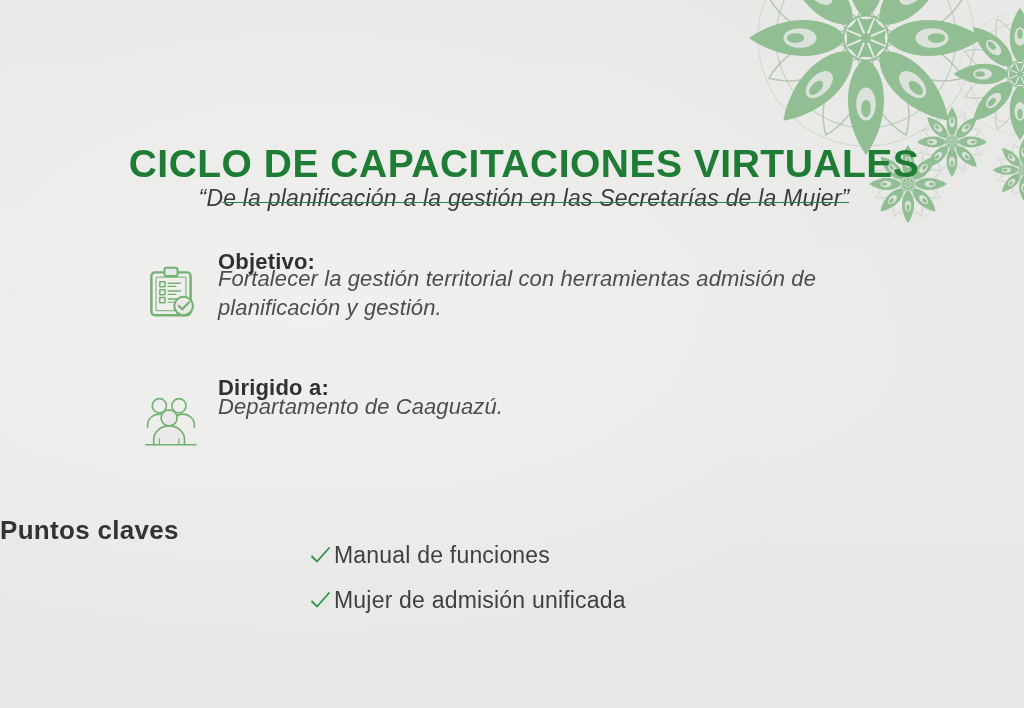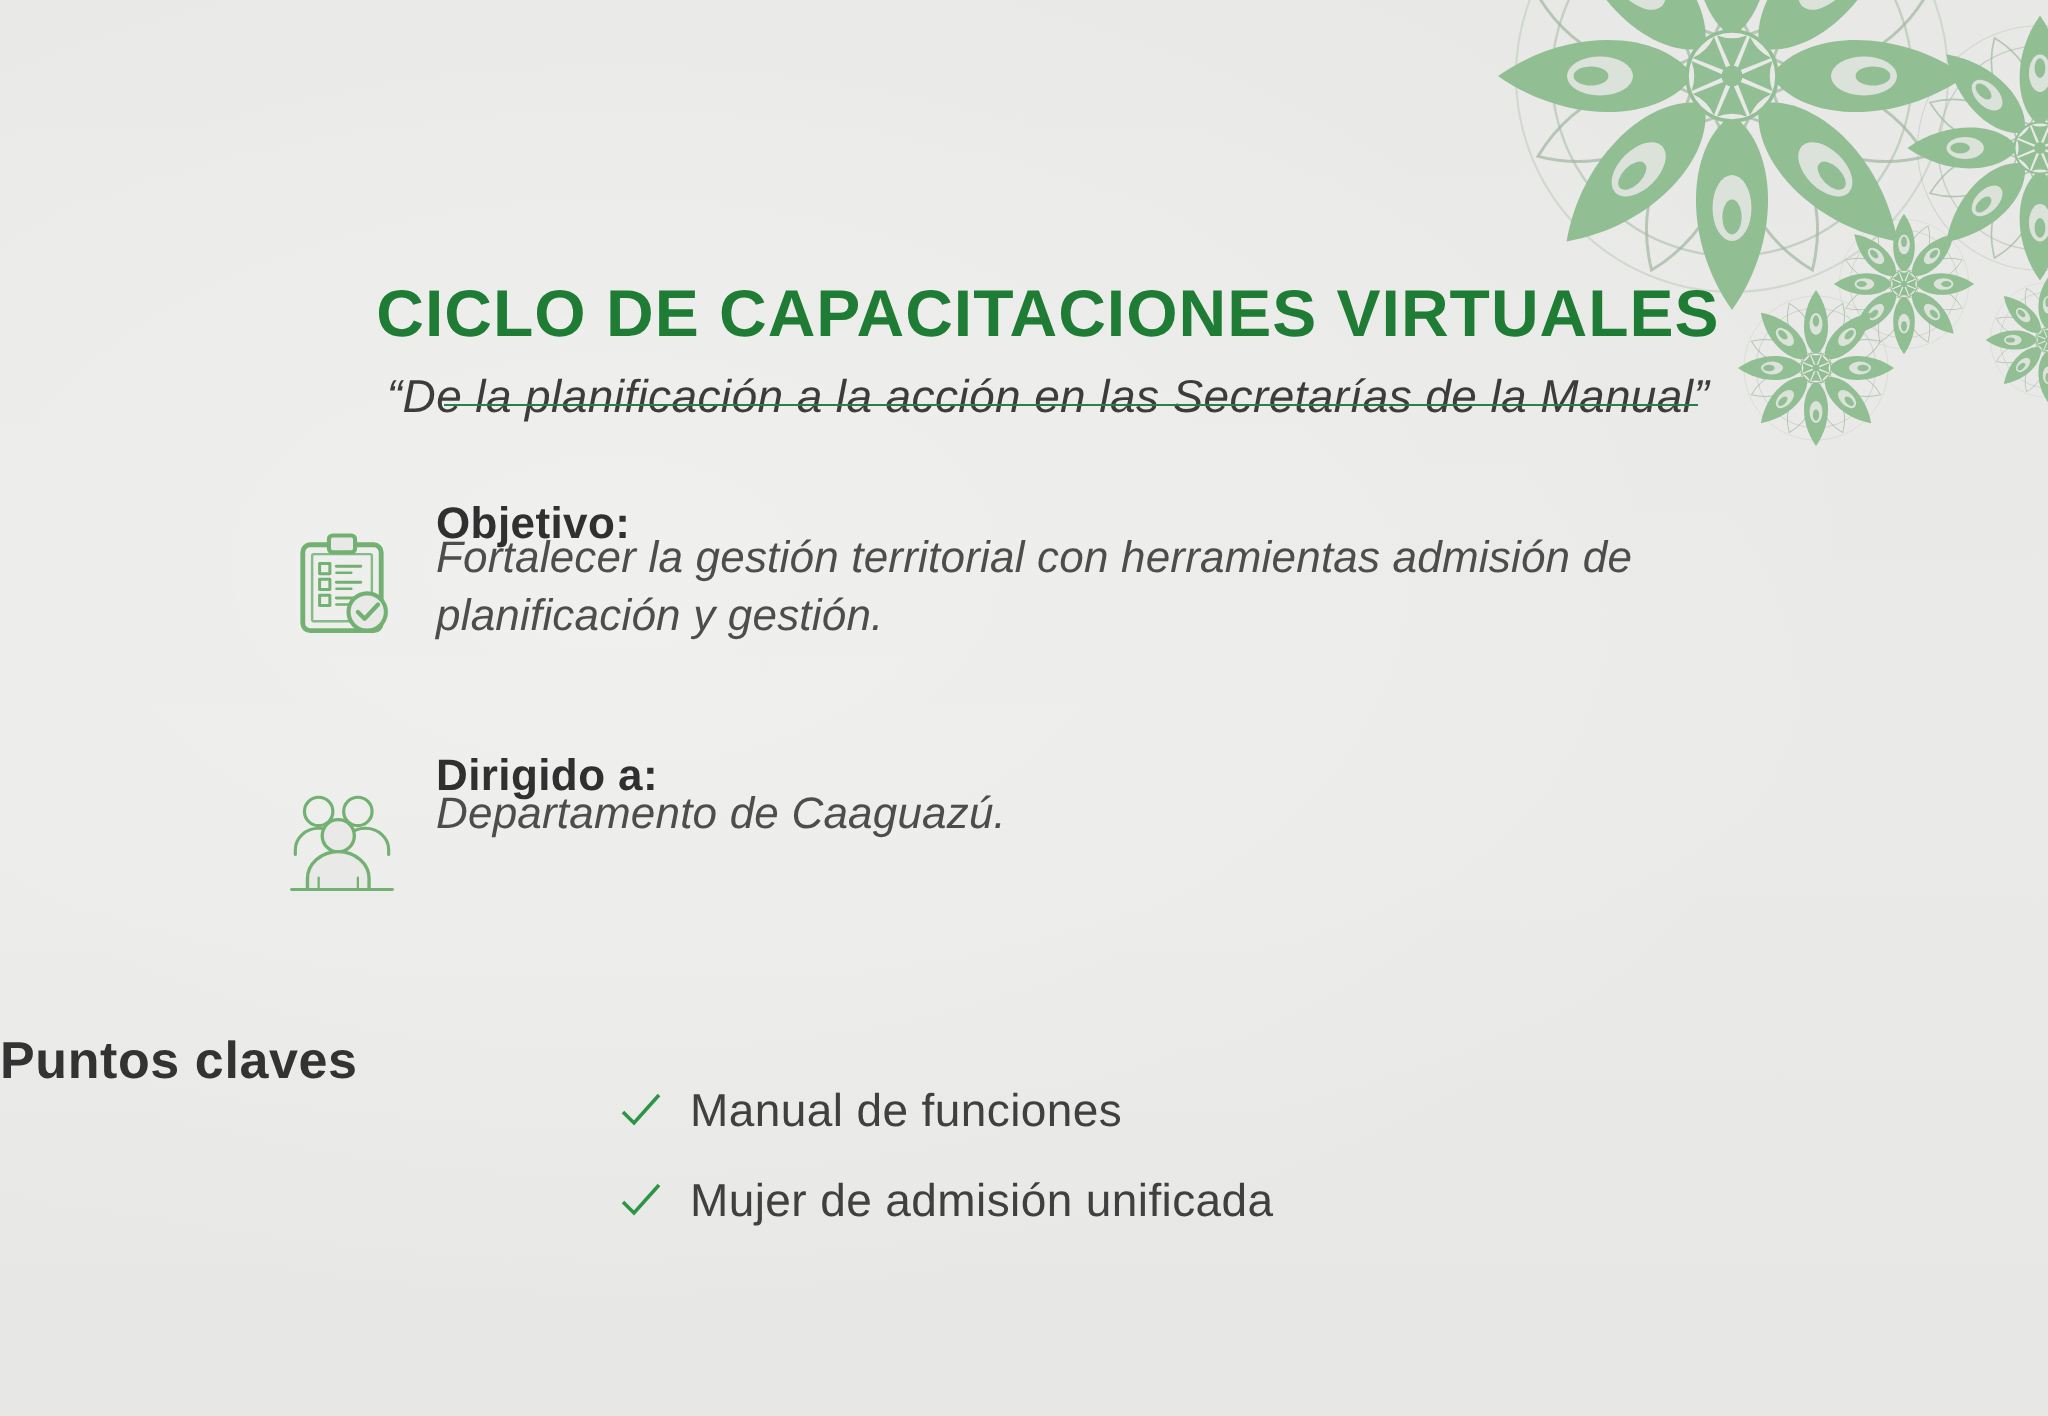--- a/index.html
+++ b/index.html
@@ -11,21 +11,21 @@
     background:
       radial-gradient(ellipse at 30% 40%, rgba(255,255,255,0.30), rgba(255,255,255,0) 65%),
       linear-gradient(180deg,#e8e9e6 0%,#eaeae8 55%,#e7e8e5 100%);
     background-color:#e9e9e7;
     font-family:"Liberation Sans","DejaVu Sans",sans-serif;
   }
   .decoration{position:absolute;top:0;right:0;pointer-events:none;}
   .title{
     position:absolute;top:116px;left:24px;width:1000px;
     text-align:center;
-    font-size:33px;font-weight:bold;letter-spacing:0.5px;
+    font-size:39px;font-weight:bold;letter-spacing:0.5px;
     color:#1e7c35;white-space:nowrap;
   }
   .subtitle{
     position:absolute;top:162px;left:24px;width:1000px;
     text-align:center;
     font-size:23px;font-style:italic;letter-spacing:0.2px;
     color:#3c3c3c;white-space:nowrap;
   }
   .divider{
     position:absolute;top:202px;left:222px;width:627px;height:0;
@@ -50,21 +50,21 @@
   .puntos-heading{
     position:absolute;top:493px;left:0;width:984px;
     text-align:left;
     font-size:26px;font-weight:bold;color:#333333;letter-spacing:0.3px;
   }
   .puntos-list{
     position:absolute;top:542px;left:307px;
     list-style:none;margin:0;padding:0;
   }
   .puntos-item{
-    display:flex;align-items:center;gap:11px;
+    display:flex;align-items:center;
     margin-bottom:19px;height:26px;
     font-size:23px;color:#404040;letter-spacing:0.2px;
   }
   .check-wrap{flex:0 0 auto;display:flex;align-items:center;}
 </style>
 </head>
 <body>
 
 <div class="page">
 
@@ -111,21 +111,21 @@
     <g opacity="0.95">
       <use href="#flower" transform="translate(142,38) scale(1.5)"></use>
       <use href="#flower" transform="translate(296,74) scale(0.85)"></use>
       <use href="#flower" transform="translate(228,142) scale(0.45)"></use>
       <use href="#flower" transform="translate(184,184) scale(0.5)"></use>
       <use href="#flower" transform="translate(300,170) scale(0.4)"></use>
     </g>
   </svg>
 
   <h1 class="title">CICLO DE CAPACITACIONES VIRTUALES</h1>
-  <p class="subtitle">“De la planificación a la acción en las Secretarías de la Manual”</p>
+  <p class="subtitle">“De la planificación a la gestión en las Secretarías de la Mujer”</p>
   <div class="divider"></div>
 
   <h2 class="section-heading h-objetivo">Objetivo:</h2>
   <span class="section-icon i-objetivo">
     <svg viewBox="0 0 60 60" width="56" height="58" fill="none" stroke="#72b172" stroke-linecap="round" stroke-linejoin="round">
       <rect x="9" y="9" width="42" height="46" rx="4" stroke-width="2.6"></rect>
       <rect x="14" y="14" width="32" height="36" rx="1" stroke-width="1.3" opacity="0.85"></rect>
       <rect x="23" y="4" width="14" height="9" rx="2" fill="#e9e9e7" stroke-width="2.2"></rect>
       <rect x="18" y="19" width="5.5" height="5.5" stroke-width="1.6"></rect>
       <line x1="27" y1="20.5" x2="40" y2="20.5" stroke-width="1.6"></line>

